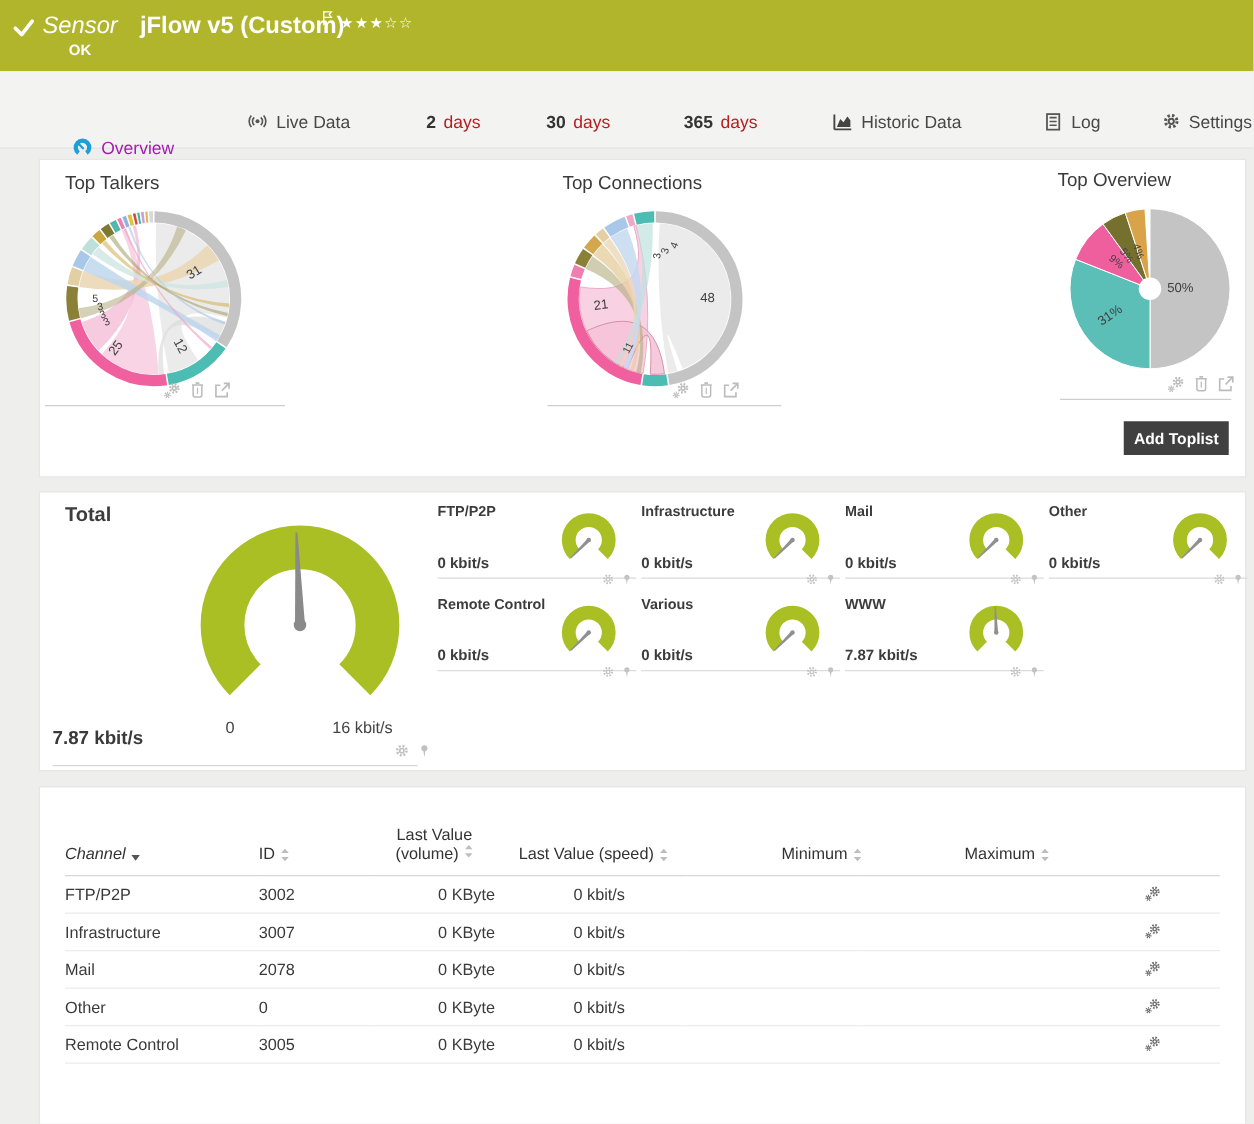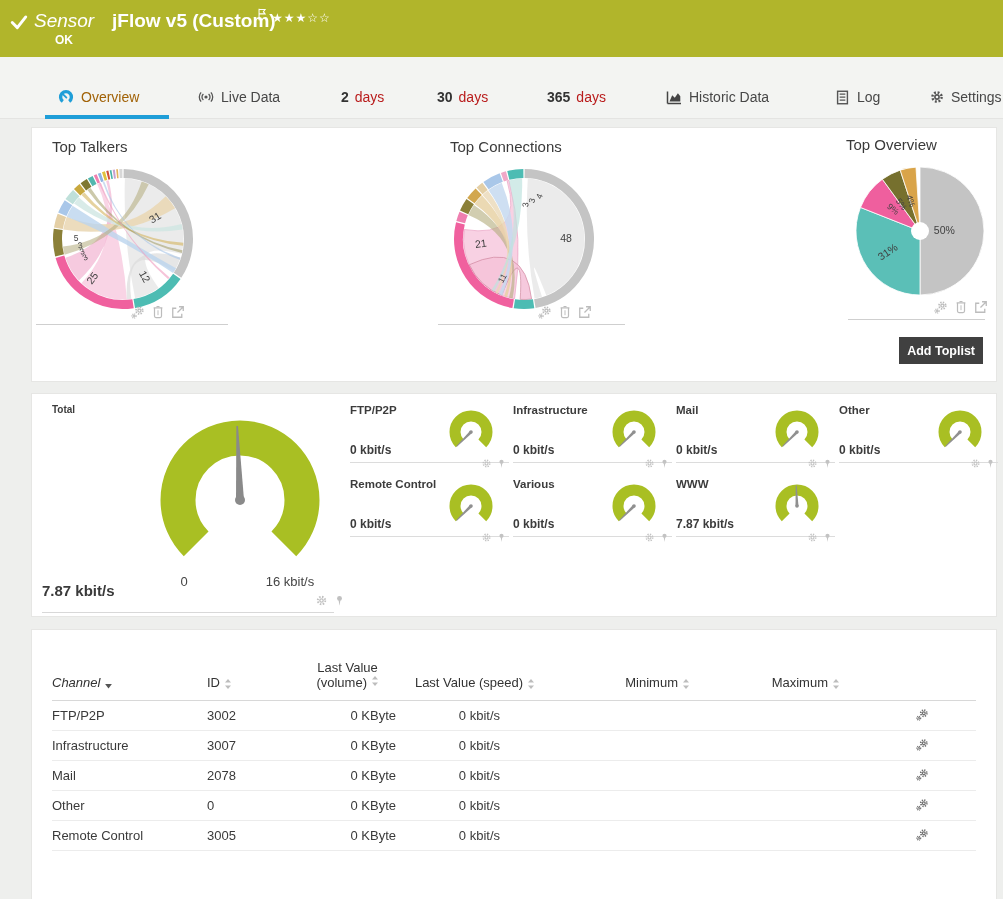--- a/index.html
+++ b/index.html
@@ -13,38 +13,38 @@
   .tb-name{position:absolute;left:112px;top:10px;font-weight:bold;font-size:19px;}
   .tb-flag{position:absolute;left:255px;top:8px;}
   .tb-stars{position:absolute;left:272px;top:11px;font-size:12px;letter-spacing:1px;}
   .tb-status{position:absolute;left:55px;top:33px;font-size:12px;font-weight:bold;}
 
   
   .tabs{position:absolute;left:0;top:57px;width:1003px;height:61px;background:#f3f4f2;border-bottom:1px solid #e4e4e2;}
   .tab{position:absolute;top:27px;height:26px;display:flex;align-items:center;gap:6px;font-size:14px;color:#474747;cursor:pointer;white-space:nowrap;}
   .tab .num{font-weight:bold;color:#333;}
   .tab .unit{color:#b91c1c;}
-  .tab.active{color:#a16207;}
+  .tab.active{color:#a21caf;margin-top:21px;}
   .tab.active::after{content:"";position:absolute;left:-12px;bottom:-9px;width:124px;height:4px;background:#1f9ed8;}
 
   
   .card{position:absolute;left:32px;width:964px;background:#fff;box-shadow:0 0 0 1px #e6e6e4;}
   .card-toplists{top:128px;height:253px;}
   .card-gauges{top:394px;height:222px;}
   .card-table{top:630px;height:280px;}
 
   .tl-title{position:absolute;font-size:15px;color:#3a3a3a;margin:0;font-weight:normal;}
   .tl-icons{position:absolute;display:flex;gap:6px;color:#bcbcbc;}
   .tl-rule{position:absolute;height:1px;background:#cfcfcf;}
   .chord,.pie{position:absolute;}
 
   .add-toplist{position:absolute;right:13px;top:209px;height:27px;padding:0 8px;background:#404040;color:#fff;border:none;font-family:"Liberation Sans",sans-serif;font-size:12.5px;font-weight:bold;cursor:pointer;}
 
   
-  .total-label{position:absolute;left:20px;top:10px;font-size:10px;font-weight:bold;color:#3c3c3c;}
+  .total-label{position:absolute;left:20px;top:10px;font-size:16px;font-weight:bold;color:#3c3c3c;}
   #gauge-total{position:absolute;left:118px;top:20px;}
   .total-value{position:absolute;left:10px;top:188px;font-size:15px;font-weight:bold;color:#3a3a3a;}
   .total-icons{position:absolute;left:283px;top:200px;display:flex;gap:5px;color:#c0c0c0;}
   .total-rule{position:absolute;left:10px;top:218px;width:292px;height:1px;background:#d8d8d8;}
   .gauge-grid{position:absolute;left:318px;top:6px;width:648px;display:grid;grid-template-columns:repeat(4,1fr);column-gap:4px;row-gap:11px;}
   .gcell{position:relative;height:62px;border-bottom:1px solid #dcdcdc;}
   .gcell .glabel{position:absolute;left:0;top:4px;font-size:11.5px;font-weight:bold;color:#3c3c3c;}
   .gcell .gvalue{position:absolute;left:0;bottom:5px;font-size:12px;font-weight:bold;color:#3c3c3c;}
   .gcell svg.gsm{position:absolute;right:12px;top:8px;}
   .gcell .gicons{position:absolute;right:2px;bottom:-7px;display:flex;gap:4px;color:#c3c3c3;background:transparent;}

